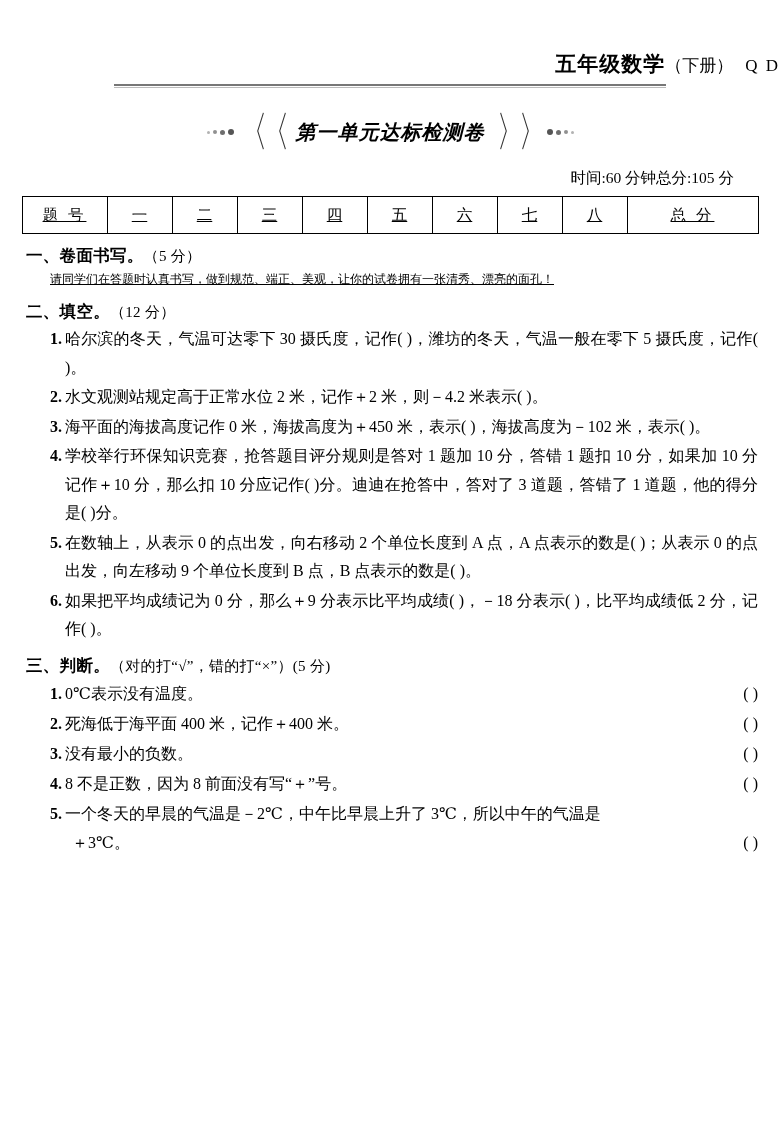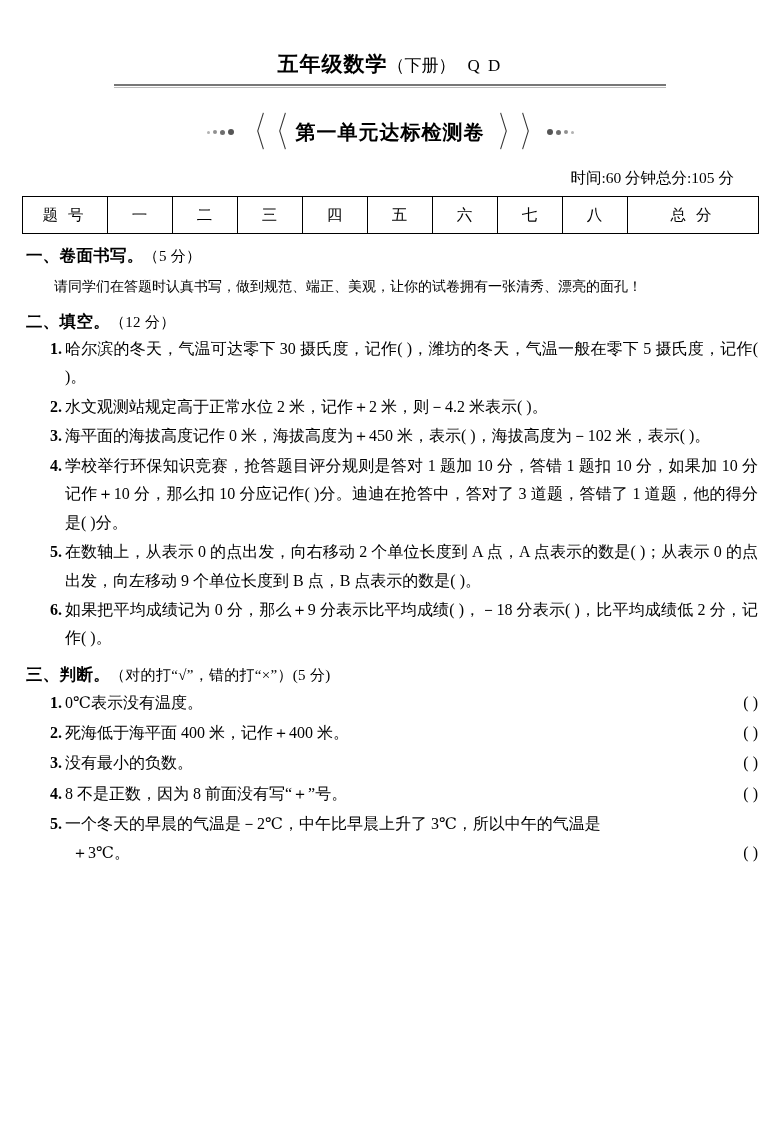--- a/index.html
+++ b/index.html
@@ -19,21 +19,21 @@
     position: relative;
     width: 780px;
     height: 1122px;
     box-sizing: border-box;
     padding: 0;
   }
 
   
   .header {
     margin-top: 52px;
-    text-align: center;
+    text-align: right;
     position: relative;
   }
   .header-title {
     font-size: 21px;
     font-weight: bold;
     letter-spacing: 1px;
     line-height: 1.2;
     display: inline-block;
   }
   .header-title .sub {
@@ -89,37 +89,39 @@
     transform: scaleY(1.5);
     margin: 0 2px;
   }
   .banner-text {
     font-size: 20px;
     font-weight: bold;
     letter-spacing: 1px;
     margin: 0 6px;
     white-space: nowrap;
     font-family: "DejaVu Sans", "Liberation Sans", sans-serif;
+    font-style: italic;
   }
 
   
   .meta {
     margin-top: 22px;
     padding: 0 46px 0 50px;
     display: flex;
     justify-content: flex-end;
     font-size: 15.5px;
   }
 
   
   .score-table {
     margin: 7px auto 0 auto;
     width: 706px;
     border-collapse: collapse;
     table-layout: fixed;
+    text-decoration: underline;
   }
   .score-table td {
     border: 1px solid #000;
     height: 34px;
     text-align: center;
     vertical-align: middle;
     font-size: 15.5px;
     letter-spacing: 3px;
   }
   .score-table td.head-label { width: 82px; }
@@ -135,25 +137,26 @@
     font-size: 16.5px;
     font-weight: bold;
     line-height: 1.35;
     letter-spacing: 0.3px;
   }
   .section-title .pts {
     font-weight: normal;
     font-size: 15px;
   }
   .para {
-    font-size: 14px;
+    font-size: 12px;
     line-height: 1.72;
     text-indent: 2em;
-    margin-top: 8px;
+    margin-top: 2px;
     text-align: justify;
+    text-decoration: underline;
   }
 
   .qlist { margin-top: 2px; }
   .q {
     display: flex;
     font-size: 16px;
     line-height: 1.78;
     padding-left: 24px;
     margin-top: 1px;
   }

